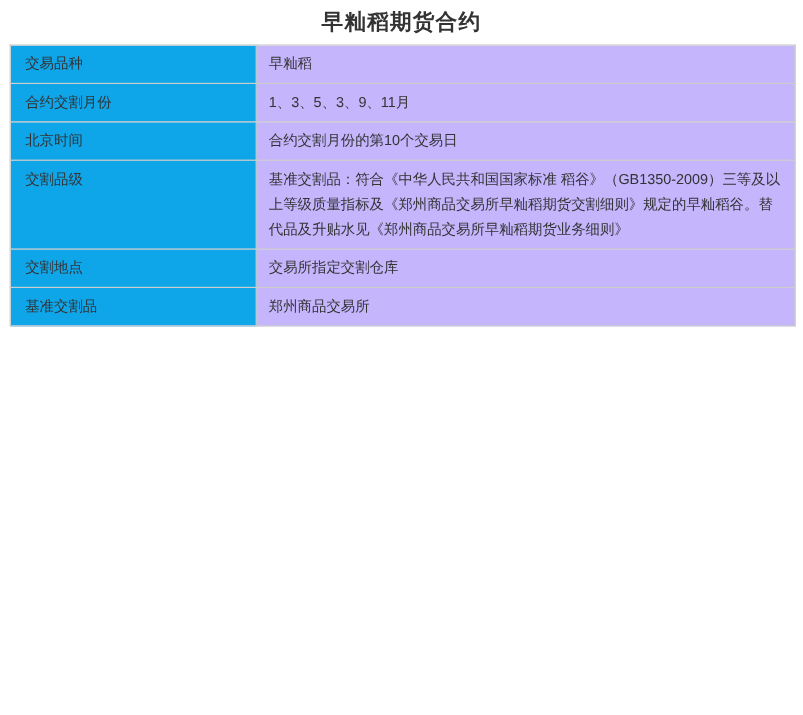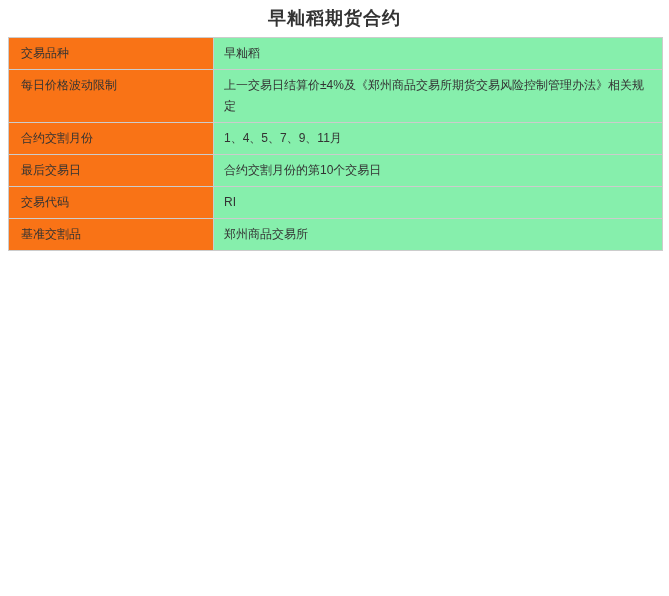--- a/index.html
+++ b/index.html
@@ -36,26 +36,26 @@
   }
   table.spec-table th,
   table.spec-table td {
     border: 1px solid #cccccc;
     vertical-align: top;
     text-align: left;
     box-sizing: border-box;
   }
   table.spec-table th {
     width: 205px;
-    background: #f97316;
+    background: #0ea5e9;
     font-weight: normal;
     padding: 5px 10px 5px 12px;
   }
   table.spec-table td {
-    background: #86efac;
+    background: #c4b5fd;
     padding: 5px 10px;
   }
   .cell-value {
     white-space: pre-line;
     word-break: break-all;
   }
 </style>
 </head>
 <body>
 
@@ -63,34 +63,34 @@
 
   <div class="page-title">早籼稻期货合约</div>
 
   <table class="spec-table">
     <tbody>
       <tr>
         <th><span class="cell-value">交易品种</span></th>
         <td><span class="cell-value">早籼稻</span></td>
       </tr>
       <tr>
-        <th><span class="cell-value">每日价格波动限制</span></th>
-        <td><span class="cell-value">上一交易日结算价±4%及《郑州商品交易所期货交易风险控制管理办法》相关规定</span></td>
+        <th><span class="cell-value">合约交割月份</span></th>
+        <td><span class="cell-value">1、3、5、3、9、11月</span></td>
       </tr>
       <tr>
-        <th><span class="cell-value">合约交割月份</span></th>
-        <td><span class="cell-value">1、4、5、7、9、11月</span></td>
-      </tr>
-      <tr>
-        <th><span class="cell-value">最后交易日</span></th>
+        <th><span class="cell-value">北京时间</span></th>
         <td><span class="cell-value">合约交割月份的第10个交易日</span></td>
       </tr>
       <tr>
-        <th><span class="cell-value">交易代码</span></th>
-        <td><span class="cell-value">RI</span></td>
+        <th><span class="cell-value">交割品级</span></th>
+        <td><span class="cell-value">基准交割品：符合《中华人民共和国国家标准 稻谷》（GB1350-2009）三等及以上等级质量指标及《郑州商品交易所早籼稻期货交割细则》规定的早籼稻谷。替代品及升贴水见《郑州商品交易所早籼稻期货业务细则》</span></td>
+      </tr>
+      <tr>
+        <th><span class="cell-value">交割地点</span></th>
+        <td><span class="cell-value">交易所指定交割仓库</span></td>
       </tr>
       <tr>
         <th><span class="cell-value">基准交割品</span></th>
         <td><span class="cell-value">郑州商品交易所</span></td>
       </tr>
     </tbody>
   </table>
 
 </div>
 

